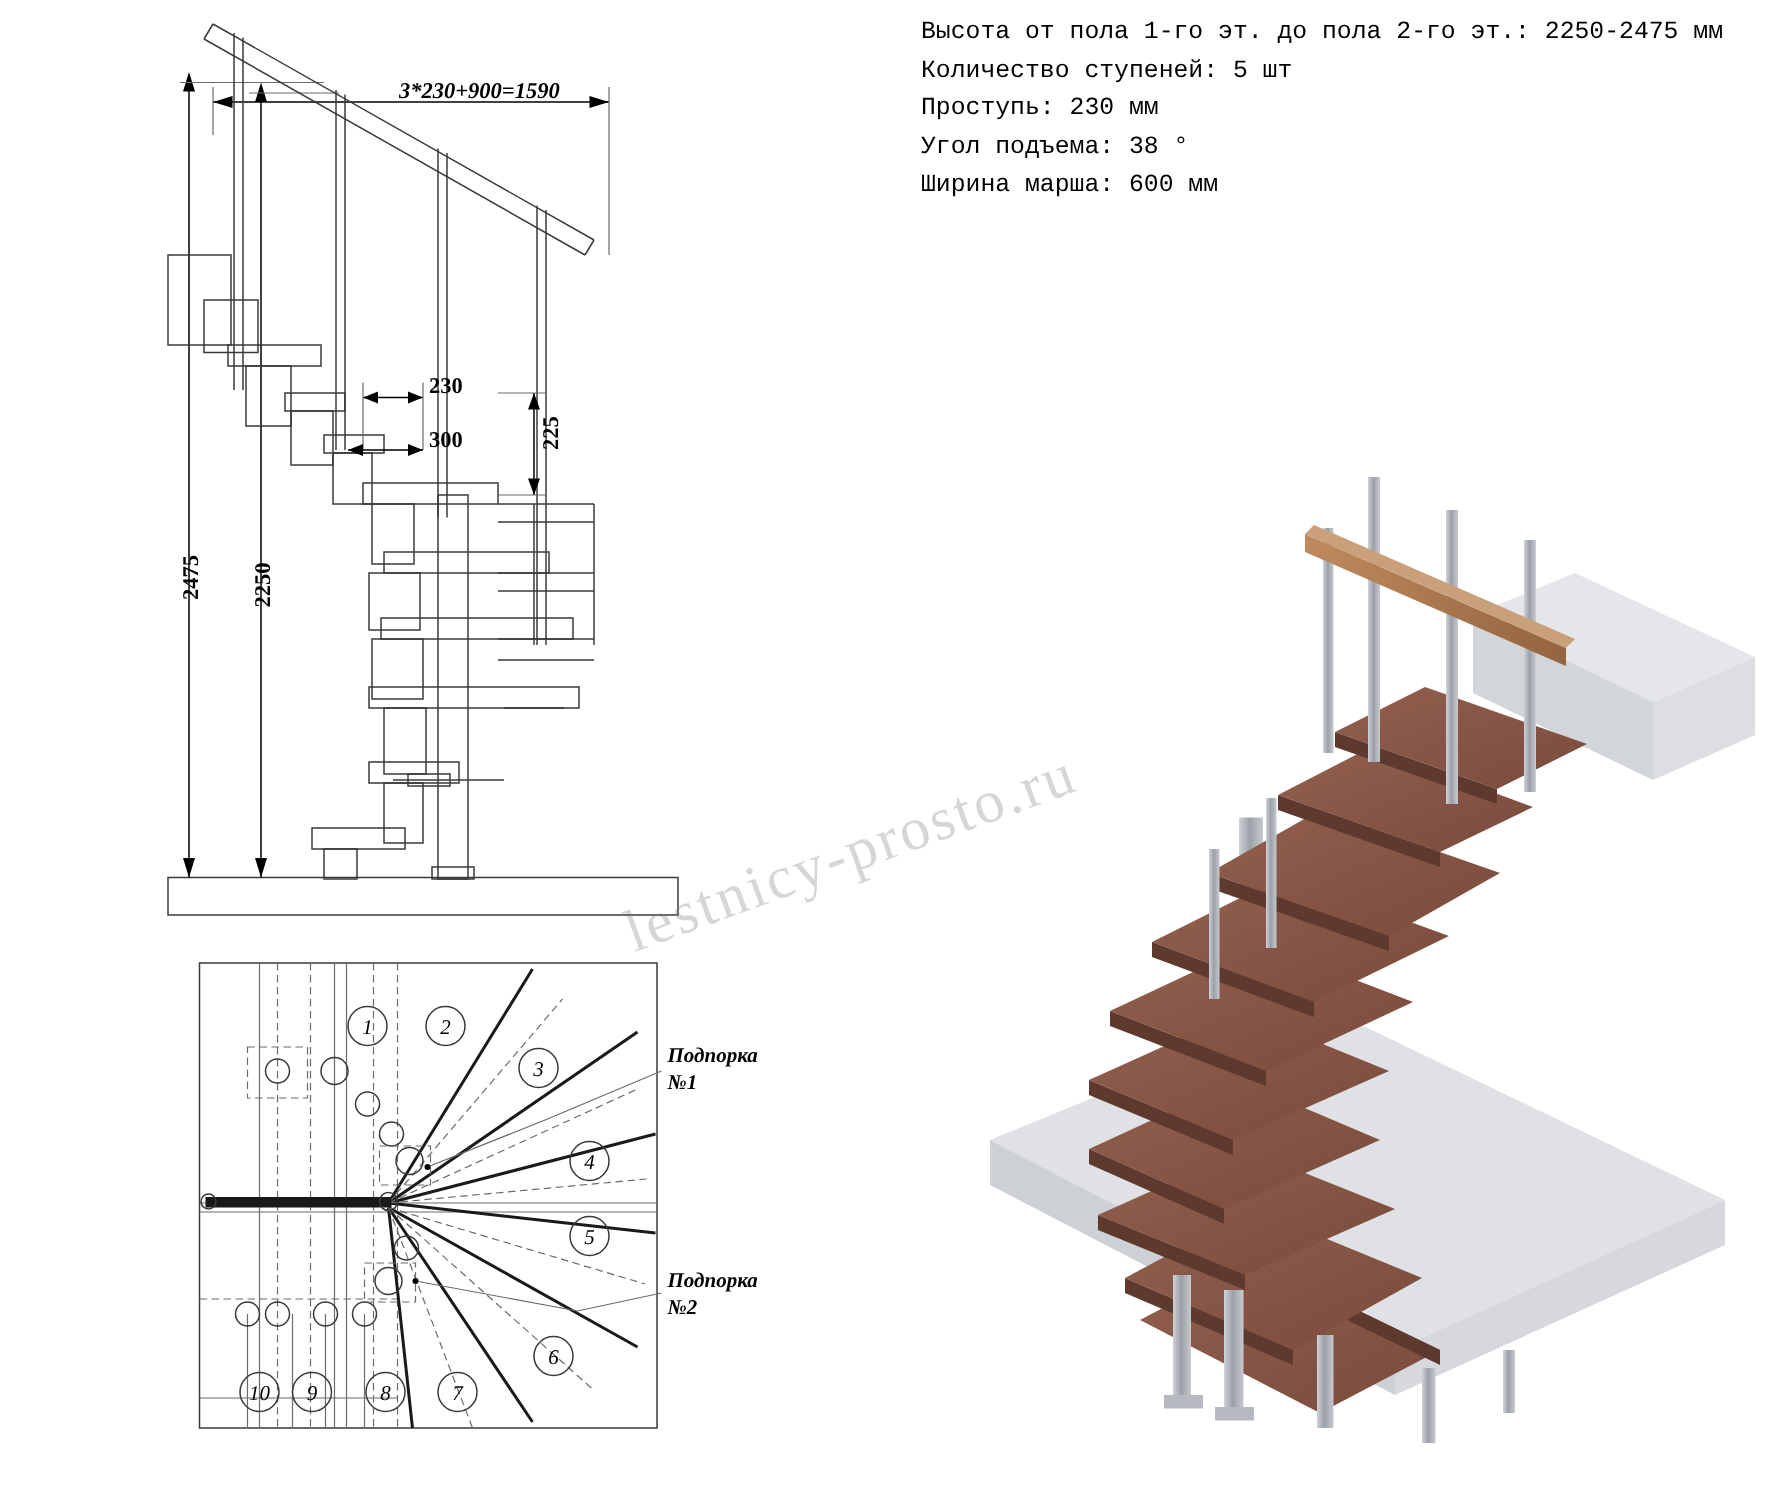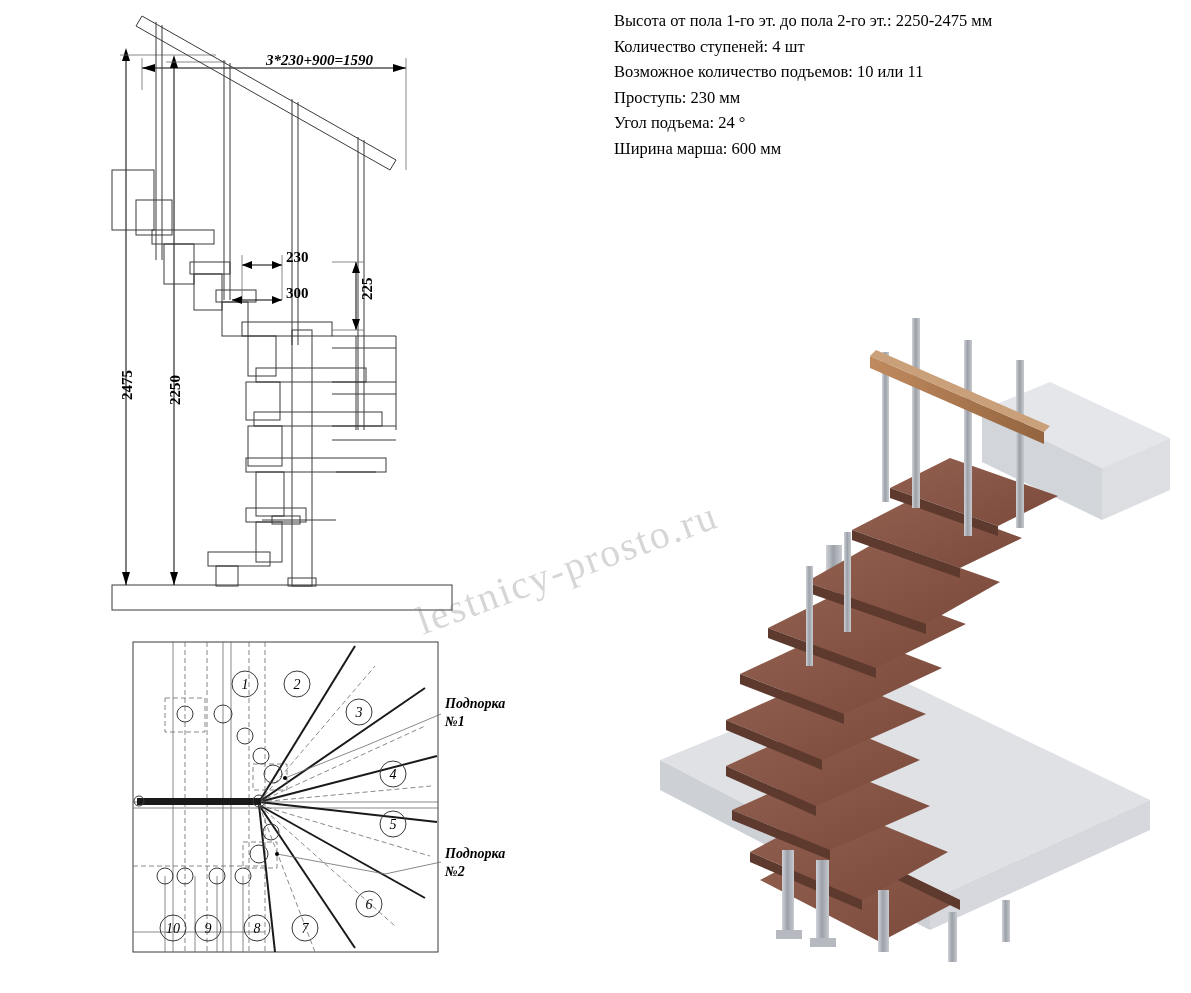--- a/index.html
+++ b/index.html
@@ -22,21 +22,21 @@
   }
 
   
   #spec-list {
     position: absolute;
     left: 614px;
     top: 8px;
     width: 560px;
   }
   #spec-list .spec-line {
-    font-family: Liberation Serif, serif;
+    font-family: Liberation Mono, monospace;
     font-size: 16.5px;
     line-height: 25.5px;
     color: #000000;
     white-space: nowrap;
   }
 
   
   #elevation-drawing {
     position: absolute;
     left: 96px;
@@ -112,24 +112,23 @@
   .ln-dark { stroke: #1a1a1a; stroke-width: 2; fill: none; }
   .ln-arrow { stroke: #000; stroke-width: 1; fill: none; }
 </style>
 </head>
 <body>
 
 <div class="stage">
 
   <div id="spec-list">
     <div class="spec-line">Высота от пола 1-го эт. до пола 2-го эт.: 2250-2475 мм</div>
-    <div class="spec-line">Количество ступеней: 4 шт</div>
-    <div class="spec-line">Возможное количество подъемов: 10 или 11</div>
+    <div class="spec-line">Количество ступеней: 5 шт</div>
     <div class="spec-line">Проступь: 230 мм</div>
-    <div class="spec-line">Угол подъема: 24 °</div>
+    <div class="spec-line">Угол подъема: 38 °</div>
     <div class="spec-line">Ширина марша: 600 мм</div>
   </div>
 
   <div id="elevation-drawing">
     <svg width="400" height="625" viewBox="0 0 400 625">
 
       <g>
         <rect x="16" y="585" width="340" height="25" class="ln" fill="#ffffff"></rect>
       </g>
 

